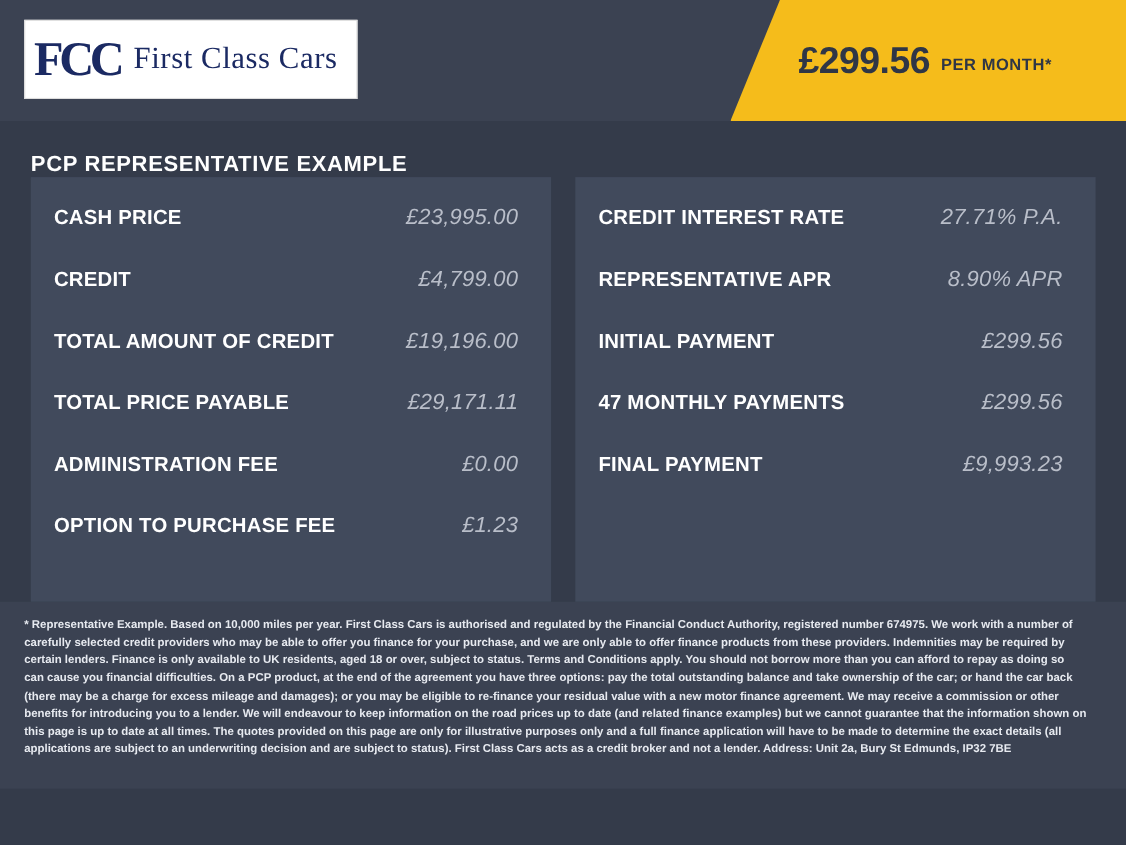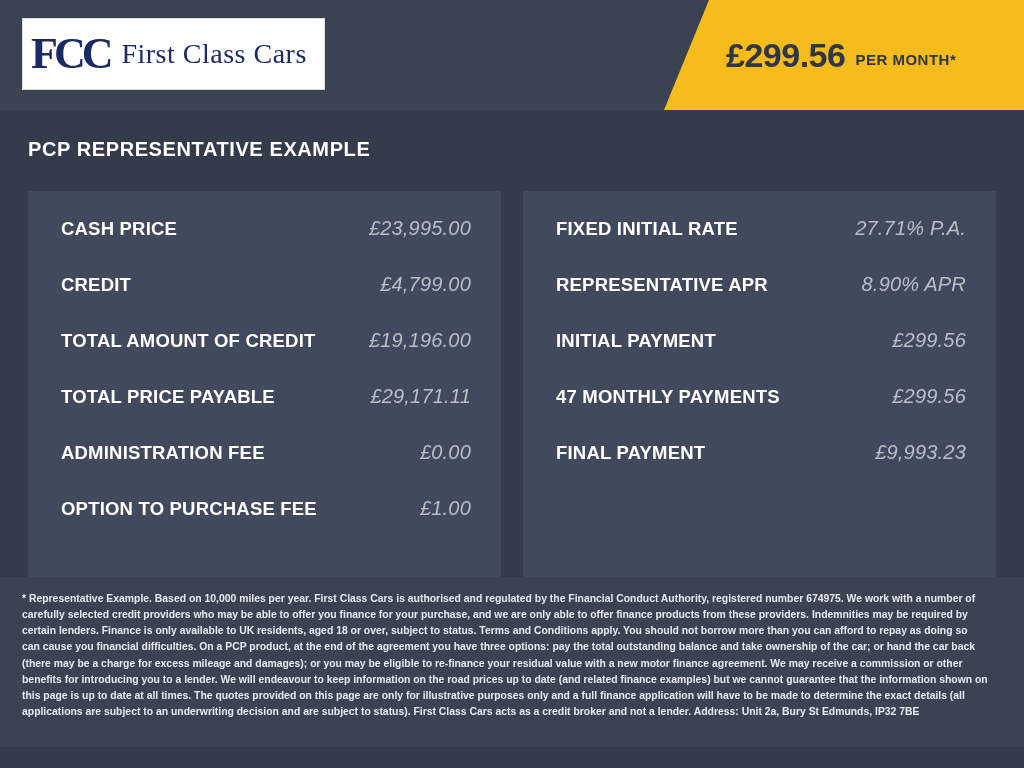--- a/index.html
+++ b/index.html
@@ -88,31 +88,30 @@
     flex: 1;
     padding: 28px 24px 0 24px;
     position: relative;
   }
   .section-title {
     color: #ffffff;
     font-size: 20px;
     font-weight: bold;
     letter-spacing: 0.6px;
     margin-left: 4px;
-    margin-bottom: 30px;
   }
   .columns {
     display: flex;
     gap: 22px;
     padding: 0 4px;
   }
   .card {
     background: #414a5c;
     flex: 1;
-    padding: 26px 30px 24px 33px;
+    padding: 26px 30px 24px 21px;
   }
   .row {
     display: flex;
     align-items: baseline;
     justify-content: space-between;
     height: 56px;
   }
   .row-label {
     color: #ffffff;
     font-size: 18.5px;
@@ -180,27 +179,27 @@
         <div class="row">
           <span class="row-label">TOTAL PRICE PAYABLE</span>
           <span class="row-value">£29,171.11</span>
         </div>
         <div class="row">
           <span class="row-label">ADMINISTRATION FEE</span>
           <span class="row-value">£0.00</span>
         </div>
         <div class="row">
           <span class="row-label">OPTION TO PURCHASE FEE</span>
-          <span class="row-value">£1.00</span>
+          <span class="row-value">£1.23</span>
         </div>
       </div>
 
       <div class="card">
         <div class="row">
-          <span class="row-label">FIXED INITIAL RATE</span>
+          <span class="row-label">CREDIT INTEREST RATE</span>
           <span class="row-value">27.71% P.A.</span>
         </div>
         <div class="row">
           <span class="row-label">REPRESENTATIVE APR</span>
           <span class="row-value">8.90% APR</span>
         </div>
         <div class="row">
           <span class="row-label">INITIAL PAYMENT</span>
           <span class="row-value">£299.56</span>
         </div>

